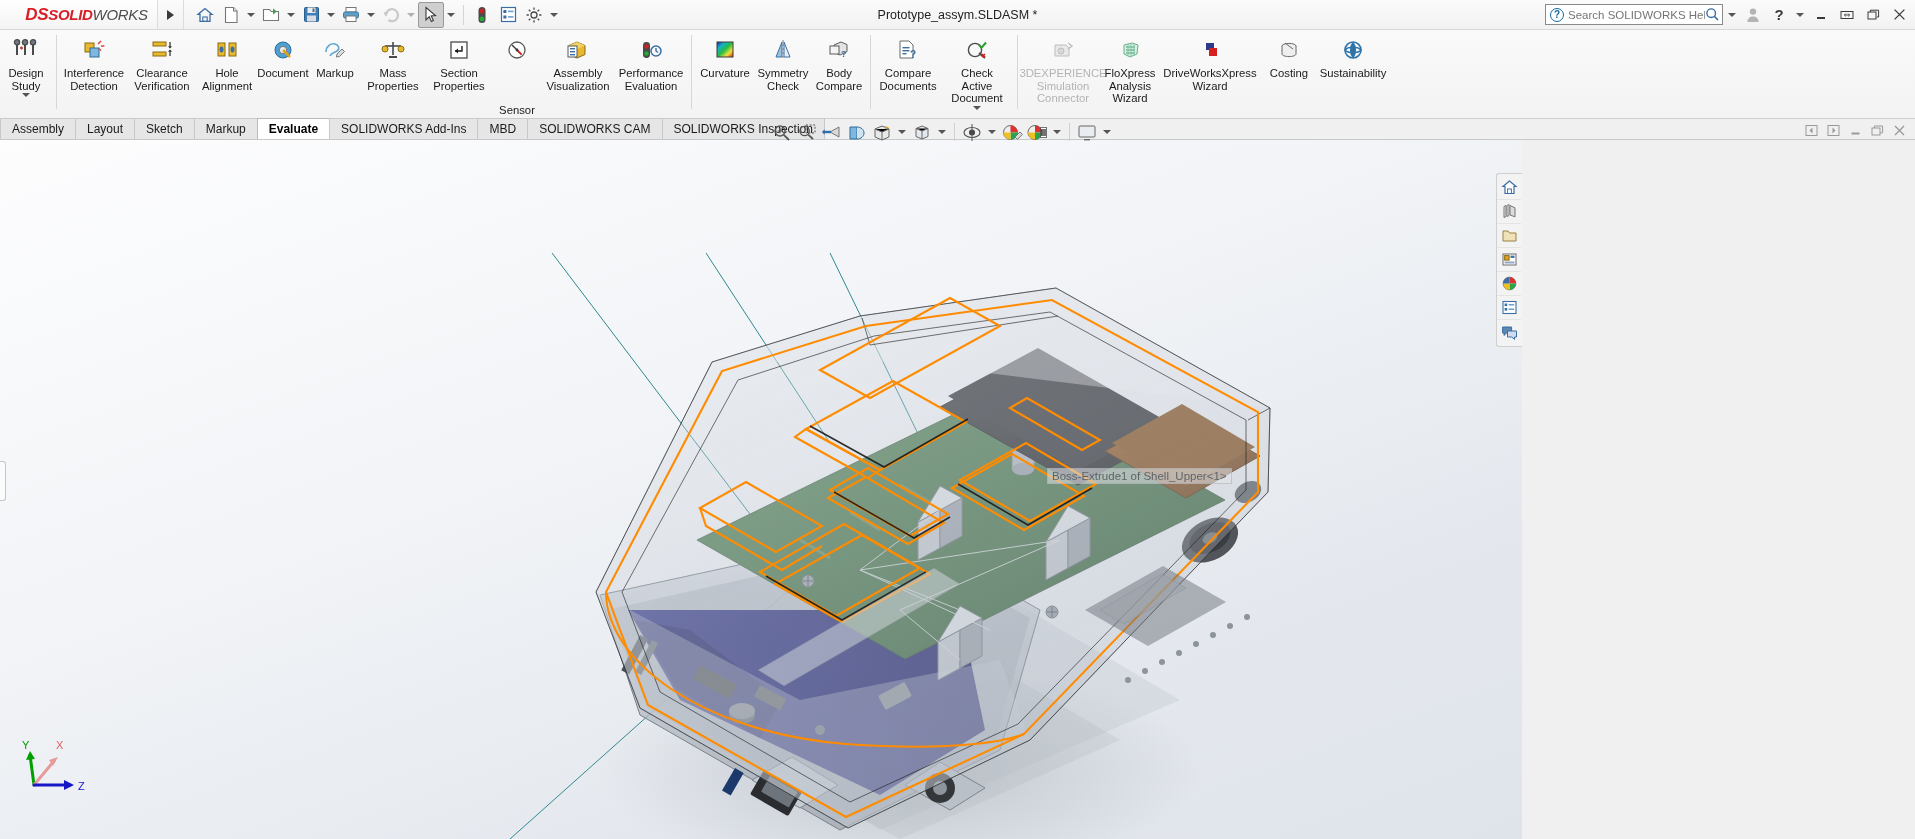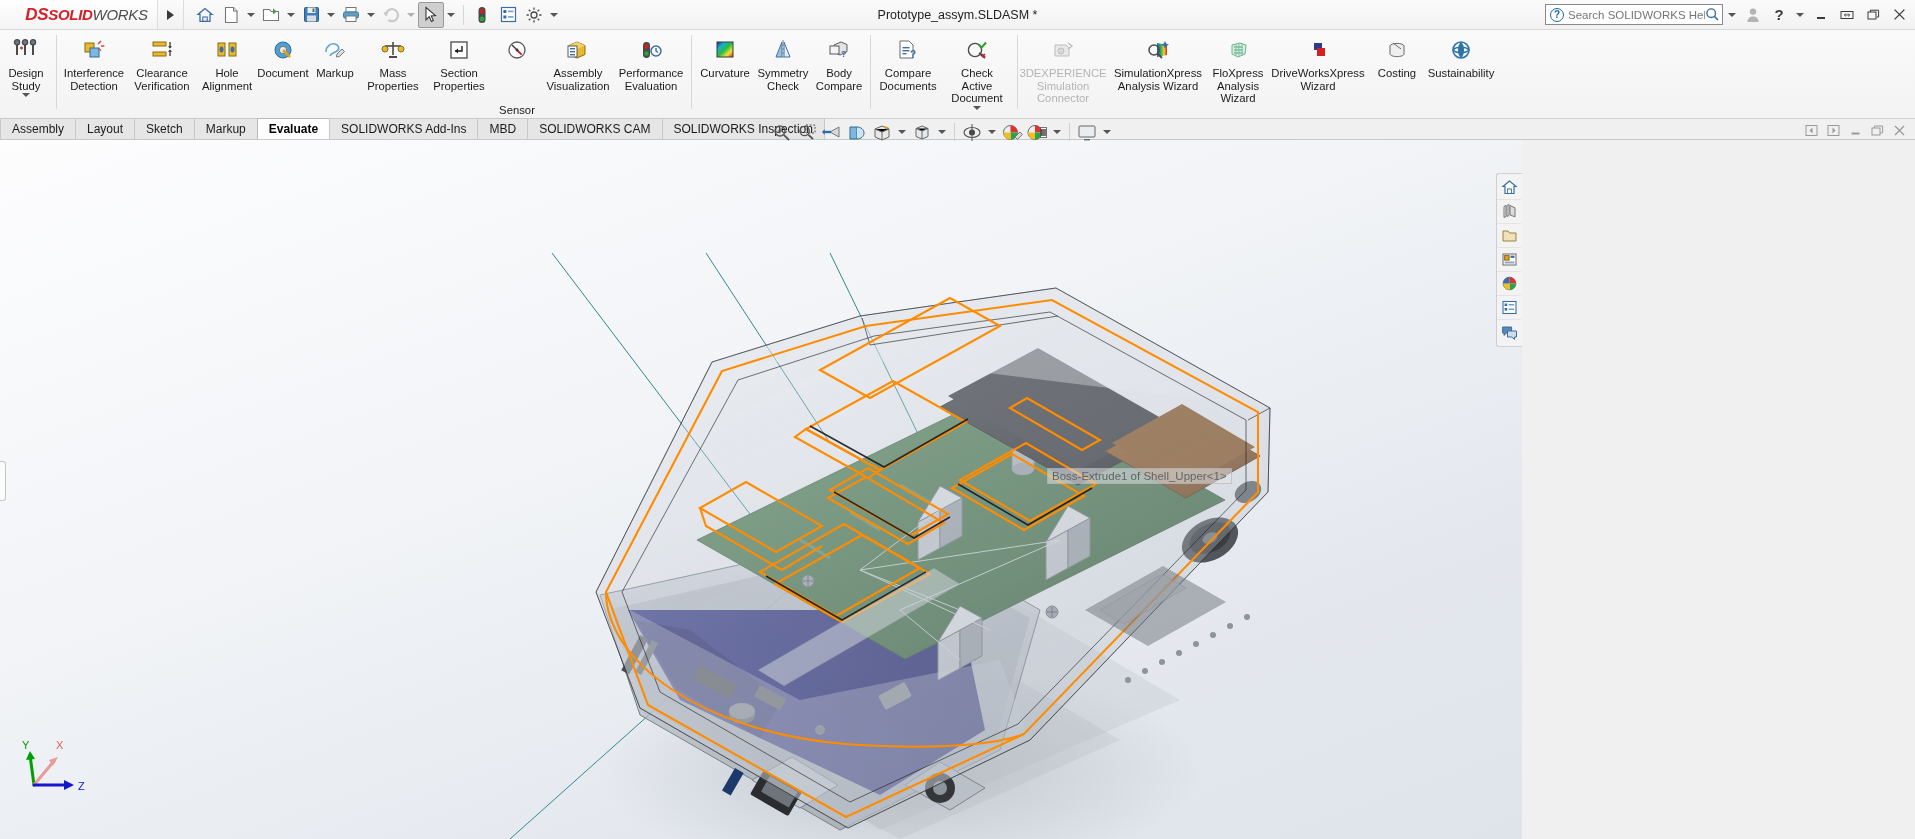--- a/index.html
+++ b/index.html
@@ -564,40 +564,20 @@
               <path d="M5 7h11l3 3v8H5z" fill="#e9e9e9" stroke="#bdbdbd"></path>
               <circle cx="11" cy="13" r="3" fill="#d8d8d8" stroke="#bdbdbd"></circle>
               <path d="M18 5l4 3-4 3" fill="none" stroke="#bdbdbd" stroke-width="1.4"></path>
             </svg>
         </div>
         <div class="rb-lbl">3DEXPERIENCE
 Simulation
 Connector</div>
       </div>
 
-      <div class="rb-item" style="width:108px;">
-        <div class="rb-ico">
-          <svg width="28" height="24" viewBox="0 0 28 24">
-              <defs>
-                <linearGradient id="sxg" x1="0" y1="0" x2="1" y2="0">
-                  <stop offset="0%" stop-color="#2a55c8"></stop>
-                  <stop offset="40%" stop-color="#2ab54a"></stop>
-                  <stop offset="70%" stop-color="#f2d23a"></stop>
-                  <stop offset="100%" stop-color="#d42020"></stop>
-                </linearGradient>
-              </defs>
-              <path d="M13 5l10 2v10l-10 2z" fill="url(#sxg)"></path>
-              <circle cx="10" cy="12" r="5" fill="none" stroke="#4a4a4a" stroke-width="1.5"></circle>
-              <path d="M13.6 15.6 18 20" stroke="#4a4a4a" stroke-width="1.8"></path>
-              <path d="M21 3l1.2 2.6L25 6.8 22.2 8 21 10.6 19.8 8 17 6.8l2.8-1.2z" fill="#3a6ea5"></path>
-            </svg>
-        </div>
-        <div class="rb-lbl">SimulationXpress
-Analysis Wizard</div>
-      </div>
 
       <div class="rb-item" style="width:52px;">
         <div class="rb-ico">
           <svg width="26" height="24" viewBox="0 0 26 24">
               <path d="M7 7l8-2 6 2-1 9-7 3-6-3z" fill="#d9efe0" stroke="#6ab28a"></path>
               <g stroke="#49a07a" stroke-width="1">
                 <path d="M9 9h9M9 12h9M9 15h9"></path>
               </g>
               <g stroke="#7ac2a0" stroke-width="0.9">
                 <path d="M11 6v12M14 6v12M17 6v12"></path>

